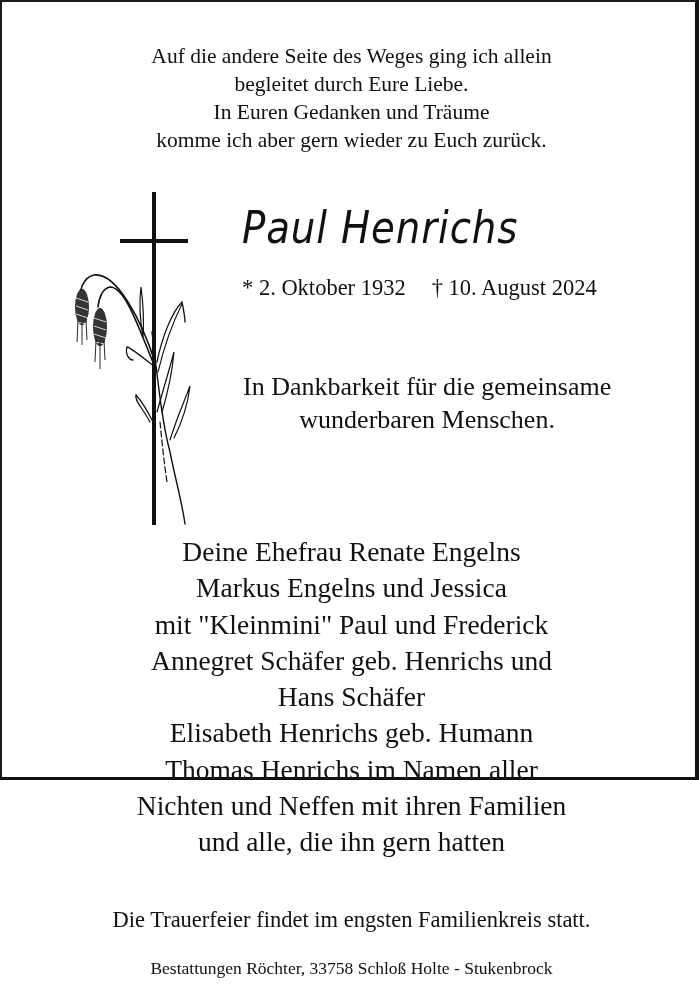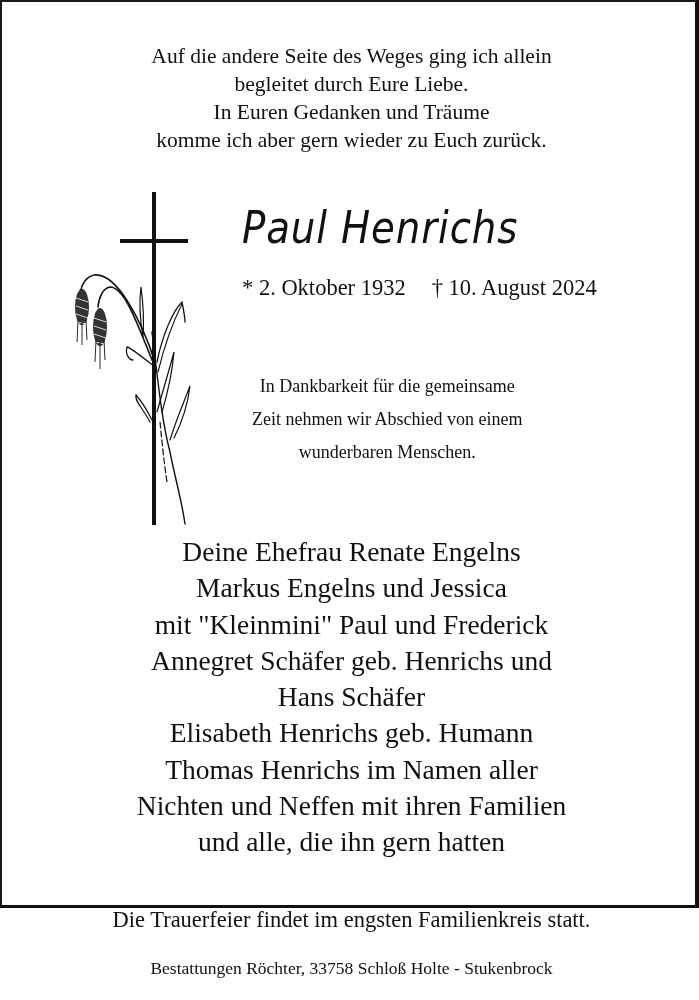--- a/index.html
+++ b/index.html
@@ -1,18 +1,18 @@
 <!DOCTYPE html>
 <html><head>
 <meta charset="utf-8">
 <style>
   html, body { margin: 0; padding: 0; background: #ffffff; }
   body { width: 699px; height: 1000px; position: relative; overflow: hidden; }
   .frame {
-    position: absolute; left: 0; top: 0; width: 699px; height: 908px;
+    position: absolute; left: 0; top: 0; width: 699px; height: 780px;
     box-sizing: border-box;
     border-left: 2px solid #1a1a1a; border-top: 2px solid #1a1a1a;
     border-right: 4px solid #111; border-bottom: 3px solid #111;
     background: #ffffff;
   }
   .serif { font-family: "Liberation Serif", "DejaVu Serif", serif; color: #111; text-align: center; }
   .abs { position: absolute; white-space: nowrap; }
   .center { left: 0; width: 699px; text-align: center; }
 
   .verse { top: 40px; font-size: 21.5px; line-height: 28px; }
@@ -21,21 +21,21 @@
   .name {
     left: 240px; top: 198px; font-size: 44px; line-height: 56px;
     font-family: "DejaVu Sans", sans-serif; font-weight: normal;
     letter-spacing: 1px; color: #111;
     transform: scaleX(0.88); transform-origin: left center;
     font-style: italic;
   }
   .dates { left: 240px; top: 272px; font-size: 22.5px; line-height: 28px; }
   .dates .sep { display: inline-block; width: 26px; }
 
-  .gratitude { left: 250px; top: 368px; font-size: 18px; line-height: 33px; }
+  .gratitude { left: 241px; top: 368px; font-size: 26px; line-height: 33px; }
   .gratitude div { height: 33px; }
 
   .family { top: 532px; font-size: 27.5px; line-height: 36.3px; }
   .family div { height: 36.3px; }
 
   .ceremony { top: 903px; font-size: 22.5px; line-height: 30px; }
   .undertaker { top: 954px; font-size: 17.5px; line-height: 24px; }
 
   .emblem { position: absolute; left: 60px; top: 180px; width: 140px; height: 350px; }
 </style>
@@ -87,21 +87,20 @@
   </svg>
 
   <div class="abs name">Paul Henrichs</div>
 
   <div class="abs serif dates">
     <span>* 2. Oktober 1932</span><span class="sep"></span><span>† 10. August 2024</span>
   </div>
 
   <div class="abs serif gratitude">
     <div>In Dankbarkeit für die gemeinsame</div>
-    <div>Zeit nehmen wir Abschied von einem</div>
     <div>wunderbaren Menschen.</div>
   </div>
 
   <div class="abs center serif family">
     <div>Deine Ehefrau Renate Engelns</div>
     <div>Markus Engelns und Jessica</div>
     <div>mit "Kleinmini" Paul und Frederick</div>
     <div>Annegret Schäfer geb. Henrichs und</div>
     <div>Hans Schäfer</div>
     <div>Elisabeth Henrichs geb. Humann</div>

